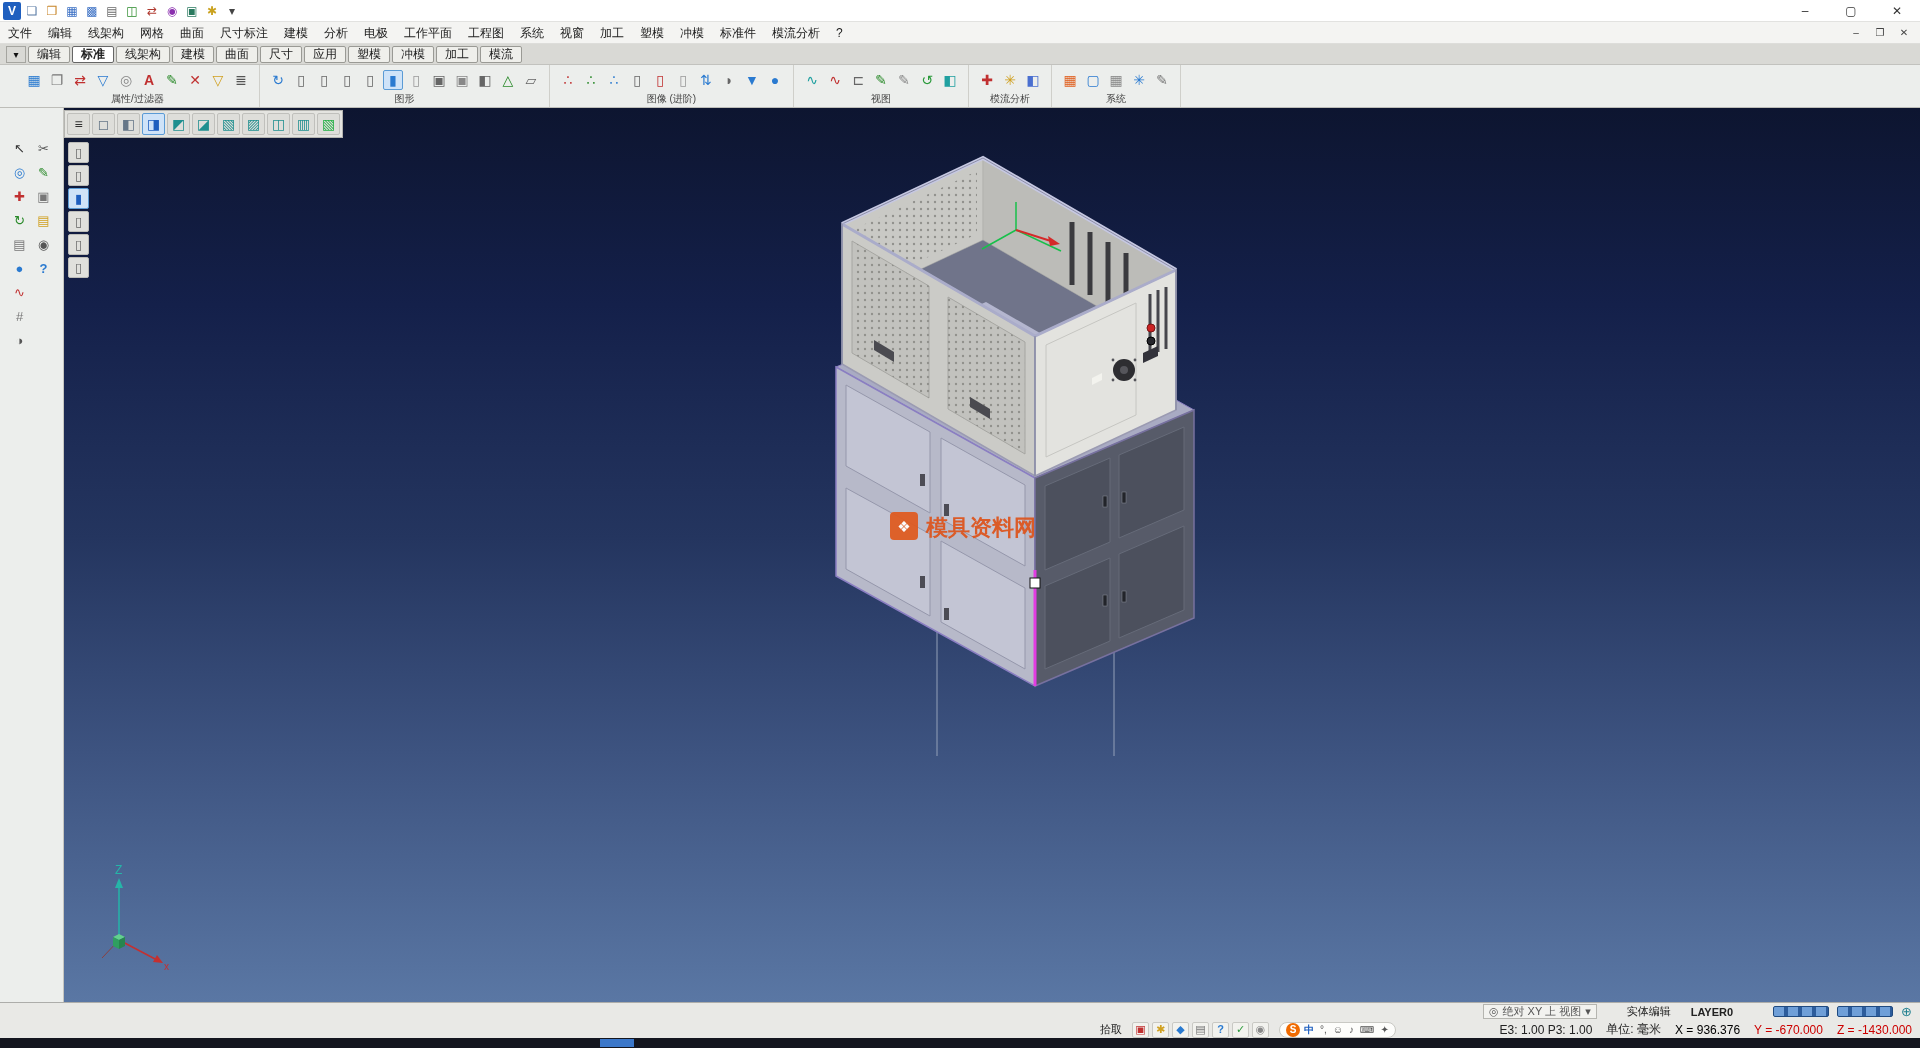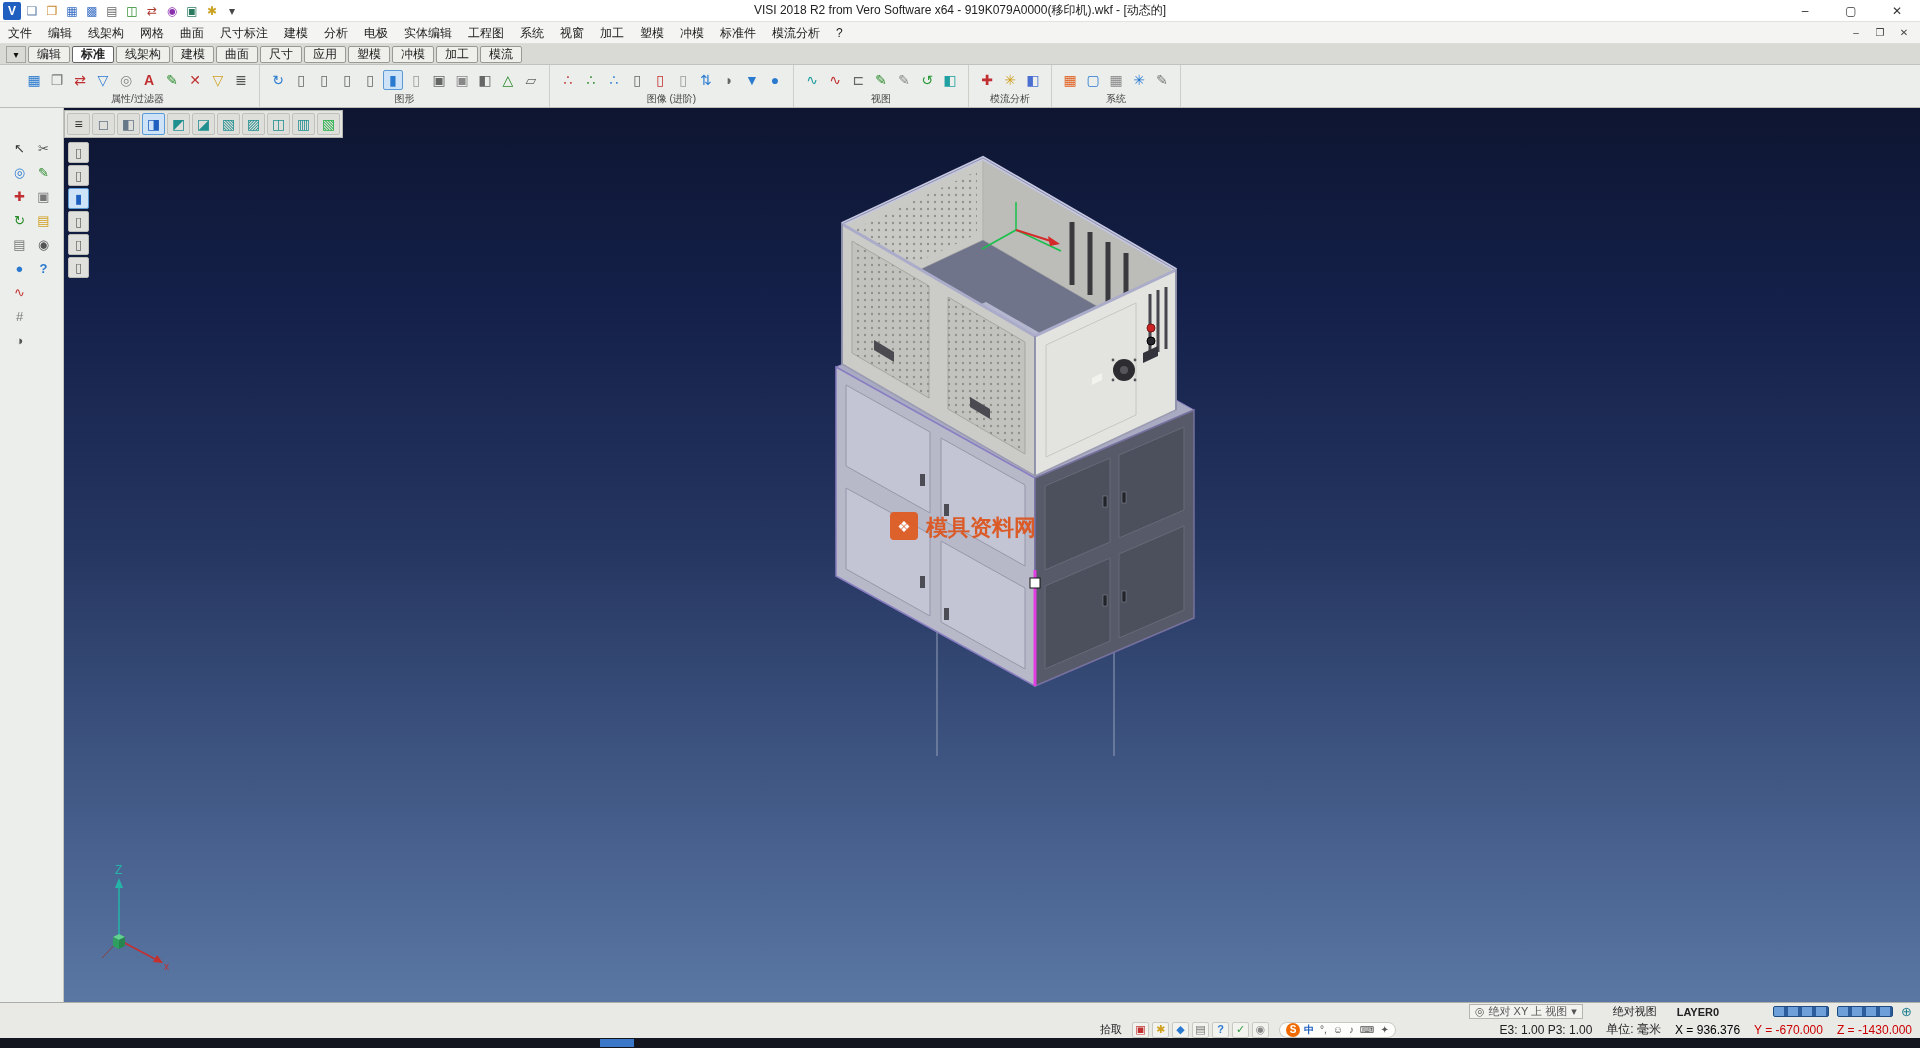--- a/index.html
+++ b/index.html
@@ -41,21 +41,21 @@
   .minitool{position:absolute;top:34px;left:4px;display:flex;flex-direction:column;gap:2px;z-index:3;}
   .minitool .ibtn{width:21px;height:21px;background:#e0e0dc;border:1px solid #bcbcb8;font-size:13px;}
   .canvas{position:absolute;inset:0;width:100%;height:100%;}
   
   .statusbar{height:36px;background:#e9e9e6;border-top:1px solid #adadaa;font-size:11px;color:#222;}
   .sb-row{display:flex;align-items:center;}
   .sb-top{height:17px;justify-content:flex-end;padding-right:8px;gap:8px;}
   .sb-bottom{height:19px;padding-left:1100px;gap:10px;}
   .sb-combo{display:flex;align-items:center;gap:4px;border:1px solid #b5b5b0;background:#f2f2ef;padding:0 5px;height:15px;color:#555;margin-right:16px;}
   .sb-chip{padding:0 6px;color:#222;}
-  .sb-chip.layer{font-weight:bold;margin-right:40px;}
+  .sb-chip.layer{font-weight:bold;margin-right:26px;}
   .sb-meter{width:56px;height:11px;border:1px solid #1f4a80;border-radius:2px;
             background:repeating-linear-gradient(90deg,#6f9fd8 0 10px,#2c5c9c 10px 14px);}
   .sb-globe{color:#1f7f8f;font-size:13px;}
   .sb-icons{display:flex;gap:3px;}
   .sb-icons .ibtn{width:17px;height:16px;font-size:11px;border:1px solid #c9c9c4;background:#f2f2ee;}
   .sogou{display:flex;align-items:center;gap:4px;background:#fdfdfb;border:1px solid #c9c9c4;border-radius:8px;padding:1px 6px;height:16px;}
   .sg-logo{width:14px;height:14px;border-radius:50%;background:#f06a00;color:#fff;font-weight:bold;font-size:10px;display:flex;align-items:center;justify-content:center;}
   .sg-item{font-size:10px;line-height:1;}
   .sb-rightgroup{margin-left:auto;display:flex;align-items:center;gap:14px;padding-right:8px;font-size:12px;}
   .coord{color:#000;}
@@ -102,41 +102,40 @@
         <span class="ibtn" style="color:#2a7a5f">
           <span class="g">▣</span>
         </span>
         <span class="ibtn" style="color:#caa21f">
           <span class="g">✱</span>
         </span>
         <span class="ibtn" style="color:#444444">
           <span class="g">▾</span>
         </span>
       </div>
-    <div class="title">VISI 2018 R2 from Vero Software x64 - 919K079A0000(移印机).wkf - [动态的]</div>
     <div class="wincontrols">
       <span class="wbtn">–</span>
       <span class="wbtn">▢</span>
       <span class="wbtn">✕</span>
     </div>
   </div>
 
   <div class="menubar">
     <div style="display:flex">
 
     <span class="menu-item">文件</span>
         <span class="menu-item">编辑</span>
         <span class="menu-item">线架构</span>
         <span class="menu-item">网格</span>
         <span class="menu-item">曲面</span>
         <span class="menu-item">尺寸标注</span>
         <span class="menu-item">建模</span>
         <span class="menu-item">分析</span>
         <span class="menu-item">电极</span>
-        <span class="menu-item">实体编辑</span>
+        <span class="menu-item">工作平面</span>
         <span class="menu-item">工程图</span>
         <span class="menu-item">系统</span>
         <span class="menu-item">视窗</span>
         <span class="menu-item">加工</span>
         <span class="menu-item">塑模</span>
         <span class="menu-item">冲模</span>
         <span class="menu-item">标准件</span>
         <span class="menu-item">模流分析</span>
         <span class="menu-item">?</span>
       </div>
@@ -622,21 +621,21 @@
     </div>
   </div>
 
   <div class="statusbar">
     <div class="sb-row sb-top">
       <div class="sb-combo">
         <span>◎</span>
         <span>绝对 XY 上 视图</span>
         <span>▾</span>
       </div>
-      <span class="sb-chip">绝对视图</span>
+      <span class="sb-chip">实体编辑</span>
       <span class="sb-chip layer">LAYER0</span>
       <div class="sb-meter"></div>
       <div class="sb-meter"></div>
       <span class="sb-globe">⊕</span>
     </div>
     <div class="sb-row sb-bottom">
       <span>拾取</span>
       <div class="sb-icons">
 
       <span class="ibtn" style="color:#c03030">

